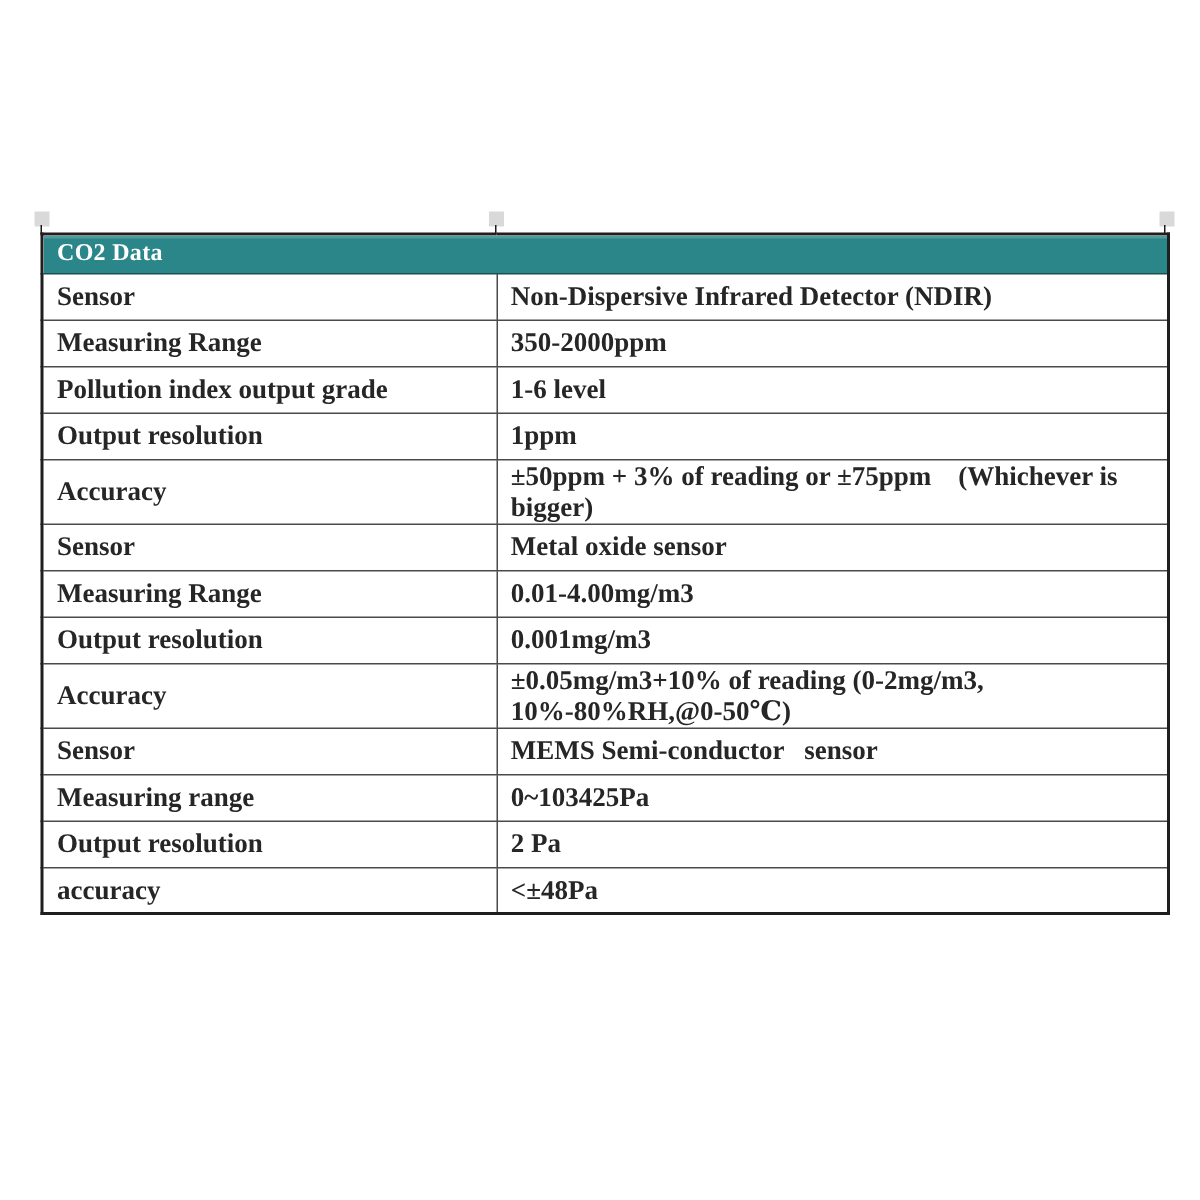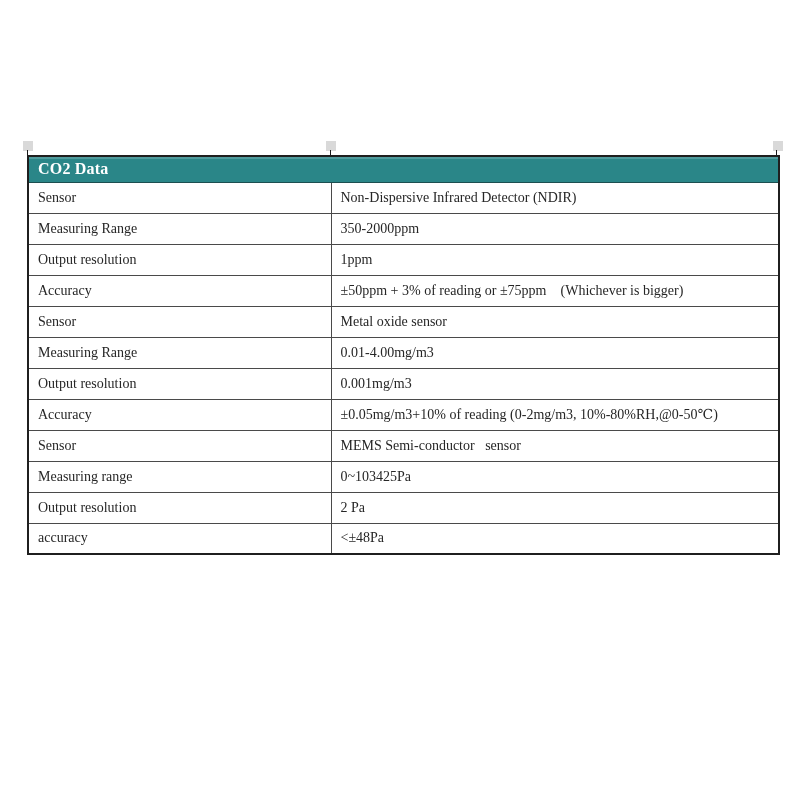--- a/index.html
+++ b/index.html
@@ -40,26 +40,27 @@
     width: 751px;
   }
   table.spec {
     border-collapse: collapse;
     width: 751px;
     table-layout: fixed;
     border: 2px solid #1f1f1f;
   }
   table.spec td {
     border: 1px solid #4a4a4a;
-    font-size: 14px;
+    font-size: 18px;
     color: #262626;
     padding: 0 6px 0 9px;
     vertical-align: middle;
     white-space: pre-wrap;
     overflow: hidden;
+    font-weight: bold;
   }
   tr.data-row { height: 31px; }
   tr.section-header { height: 26px; }
   tr.section-header td {
     background: var(--accent, #2a8688);
     color: #ffffff;
     font-weight: bold;
     font-size: 16px;
     letter-spacing: 0.2px;
     border: 1px solid #1c4f50;
@@ -88,20 +89,24 @@
           <tr class="section-header">
             <td colspan="2">CO2 Data</td>
           </tr>
           <tr class="data-row">
             <td>Sensor</td>
             <td>Non-Dispersive Infrared Detector (NDIR)</td>
           </tr>
           <tr class="data-row">
             <td>Measuring Range</td>
             <td>350-2000ppm</td>
+          </tr>
+          <tr class="data-row">
+            <td>Pollution index output grade</td>
+            <td>1-6 level</td>
           </tr>
           <tr class="data-row">
             <td>Output resolution</td>
             <td>1ppm</td>
           </tr>
           <tr class="data-row">
             <td>Accuracy</td>
             <td>±50ppm + 3% of reading or ±75ppm    (Whichever is bigger)</td>
           </tr>
           <tr class="data-row">

